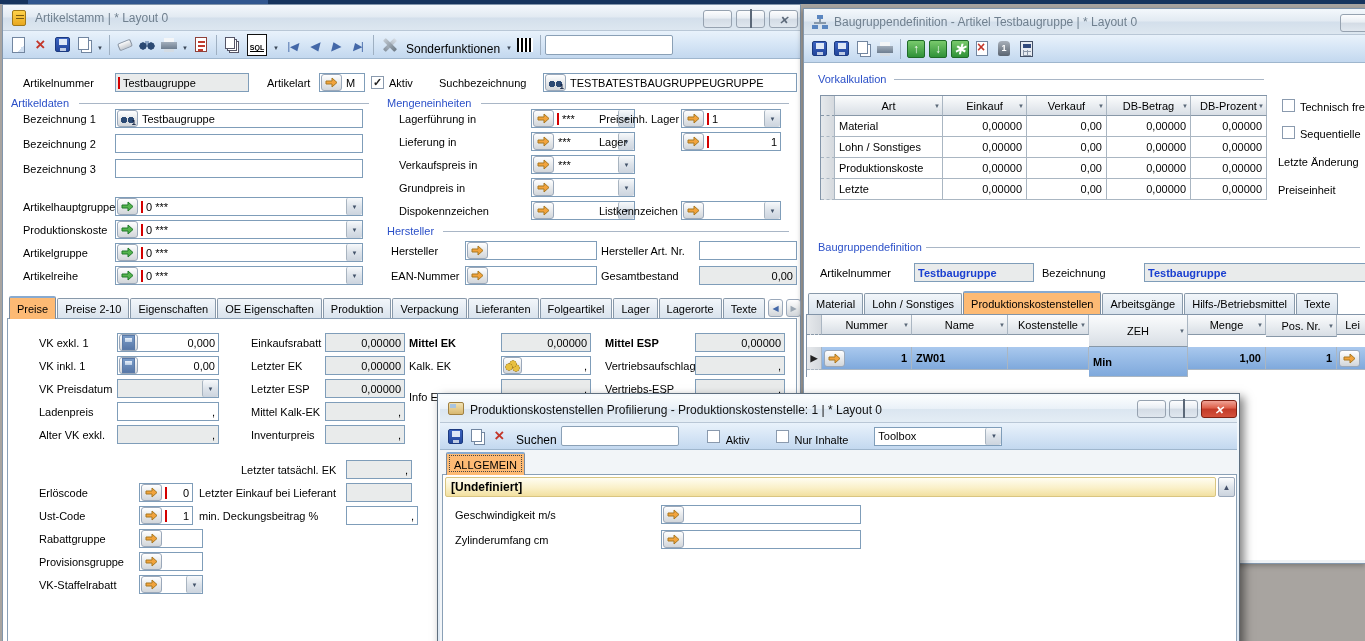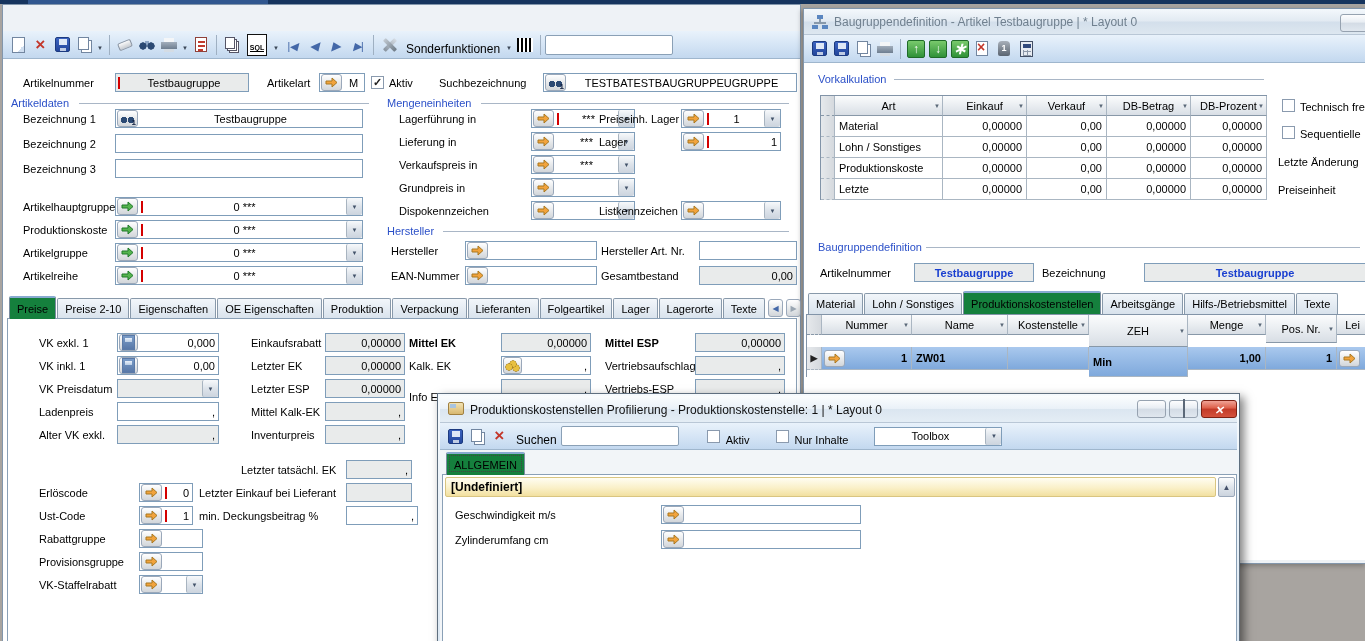--- a/index.html
+++ b/index.html
@@ -23,21 +23,21 @@
 
 
 .lbl { position:absolute; font-size:11px; color:#000; white-space:nowrap; }
 .b { font-weight:bold; }
 .sec { position:absolute; font-size:11px; color:#2b50c8; white-space:nowrap; }
 .secline { position:absolute; height:1px; background:#a9b6c6; }
 
 
 .fld { position:absolute; height:19px; background:#fff; border:1px solid #7f9db9; display:flex; align-items:center; overflow:hidden; }
 .fld.ro { background:#e9ebeb; }
-.fld .txt { flex:1; font-size:11px; padding:0 3px; white-space:nowrap; overflow:hidden;text-align:center; }
+.fld .txt { flex:1; font-size:11px; padding:0 3px; white-space:nowrap; overflow:hidden; }
 .fld .txt.r { text-align:right; }
 .fld .txt.bluebold { color:#1a3fd0; font-weight:bold; }
 .caret { width:2px; height:12px; background:#d40000; flex:none; margin-left:2px; }
 .abtn { width:21px; height:17px; margin:0 1px; flex:none; border:1px solid #9aa8ba; border-radius:3px;
   background:linear-gradient(#ffffff,#e8eaec 50%,#d2d6da); display:flex; align-items:center; justify-content:center; }
 .ddb { width:16px; align-self:stretch; flex:none; border-left:1px solid #a8b4c0; border-radius:2px;
   background:linear-gradient(#f7f9fb,#dde3ea 50%,#ccd4de); display:flex; align-items:center; justify-content:center; }
 .ddb::before { content:"▼"; font-size:6px; color:#43536a; }
 .cb { position:absolute; width:13px; height:13px; background:#fff; border:1px solid #8a9aae; font-size:11px; line-height:11px; text-align:center; }
 .cb.checked::before { content:"✓"; font-weight:bold; color:#222; }
@@ -123,21 +123,21 @@
   radial-gradient(circle at 4px 8px,#e8c040 2.8px,#a8821c 3.4px,transparent 3.9px),
   radial-gradient(circle at 8px 5px,#e8c040 2.8px,#a8821c 3.4px,transparent 3.9px),
   radial-gradient(circle at 11px 9px,#e8c040 2.8px,#a8821c 3.4px,transparent 3.9px); }
 .arrow-orange,.arrow-green { width:13px; height:11px; }
 
 
 .tabstrip { position:absolute; display:flex; align-items:flex-end; height:23px; }
 .tab { height:21px; padding:0 7px; font-size:11px; line-height:20px; white-space:nowrap;
   border:1px solid #8899aa; border-bottom:none; border-radius:2px 2px 0 0; margin-right:1px;
   background:linear-gradient(#f2f6fa,#d8e2ec); color:#000; }
-.tab.active { background:#15803d; height:23px; line-height:22px; border-color:#7a8ca0; position:relative; z-index:2;
+.tab.active { background:#fdba74; height:23px; line-height:22px; border-color:#7a8ca0; position:relative; z-index:2;
   border-top:2px solid #88aad0; }
 .tabscroll { width:15px; height:18px; margin:0 1px 2px 2px; border:1px solid #9aa8ba; border-radius:3px;
   background:linear-gradient(#fff,#d2d6da); display:flex; align-items:center; justify-content:center; font-size:8px; color:#4468a8; }
 .tabpanel { position:absolute; background:#fff; border:1px solid #8aa0b6; }
 
 
 .dt { position:absolute; border:1px solid #8294a8; border-right:none; border-bottom:none; font-size:11px; }
 .drow { display:flex; }
 .dc { border-right:1px solid #aab6c2; border-bottom:1px solid #aab6c2; padding:0 4px; display:flex; align-items:center; overflow:hidden; white-space:nowrap; background:#fff; }
 .dc.h { background:linear-gradient(#fbfcfd,#e8ecf0 55%,#d8dee5); justify-content:center; border-bottom-color:#8898a8; position:relative; }
@@ -171,20 +171,33 @@
       </g>
 </defs>
   </svg>
 
 <div id="stage">
 <div class="topstrip">
       <span class="seg"></span>
     </div>
 
 <div class="win" style="left:2px;top:4px;width:799px;height:646px">
+  <div class="titlebar">
+    <span class="ic ic-card" style="position:absolute;left:9px;top:5px"></span>
+    <span class="title" style="left:32px">Artikelstamm | * Layout 0</span>
+    <span class="wb" style="left:700px;top:5px">
+          <i class="g-min"></i>
+        </span>
+    <span class="wb" style="left:733px;top:5px">
+          <i class="g-max"></i>
+        </span>
+    <span class="wb" style="left:766px;top:5px">
+          <i class="g-close"></i>
+        </span>
+  </div>
   <div class="toolbar" style="top:26px">
     <span class="tbtn">
           <i class="ic ic-page"></i>
         </span>
     <span class="tbtn">
           <i class="ic ic-x"></i>
         </span>
     <span class="tbtn">
           <i class="ic ic-save"></i>
         </span>
@@ -758,21 +771,21 @@
               <i class="hdd">▼</i>
             </div>
         <div class="dc h" style="width:99px;height:32px">
               <span>ZEH</span>
               <i class="hdd">▼</i>
             </div>
         <div class="dc h" style="width:78px;height:20px">
               <span>Menge</span>
               <i class="hdd">▼</i>
             </div>
-        <div class="dc h" style="width:71px;height:28px">
+        <div class="dc h" style="width:71px;height:22px">
               <span>Pos. Nr.</span>
               <i class="hdd">▼</i>
             </div>
         <div class="dc h" style="width:32px;height:20px">
               <span>Lei</span>
             </div>
       </div>
       <div class="drow sel">
         <div class="dc rh selmark" style="width:15px;height:23px"></div>
         <div class="dc num" style="width:90px;height:23px;padding-left:1px">

